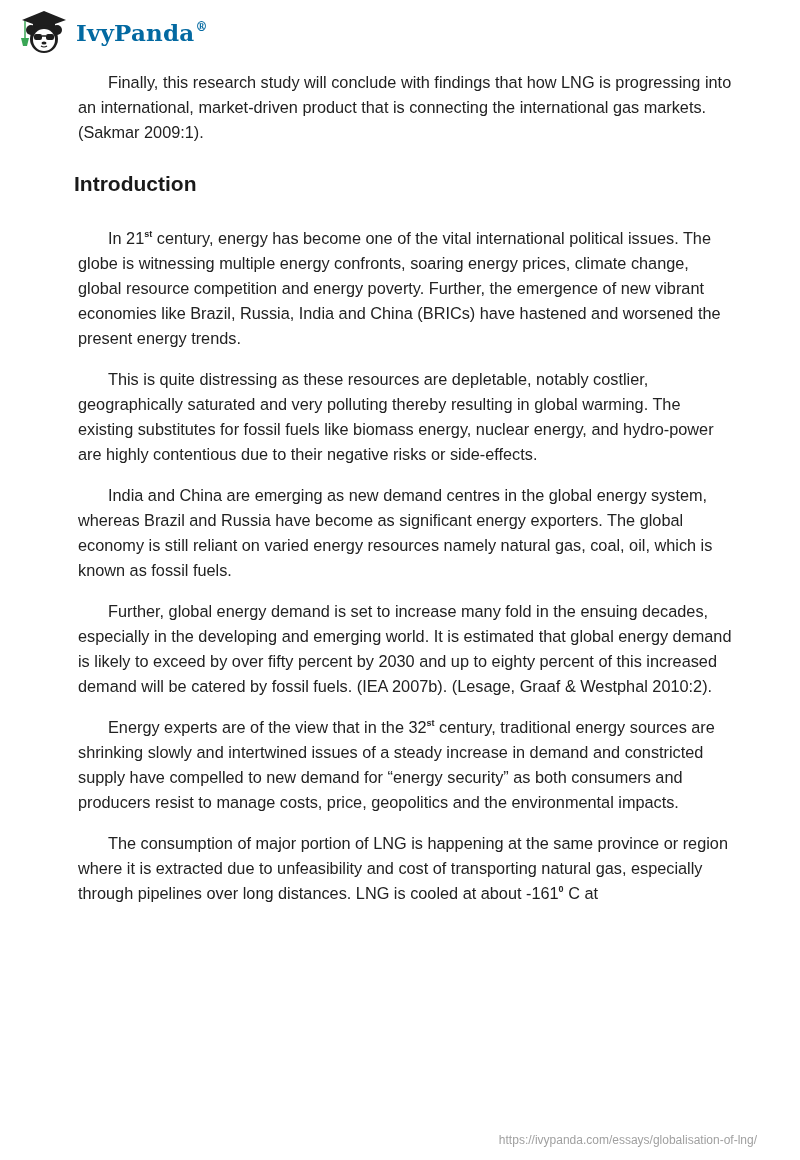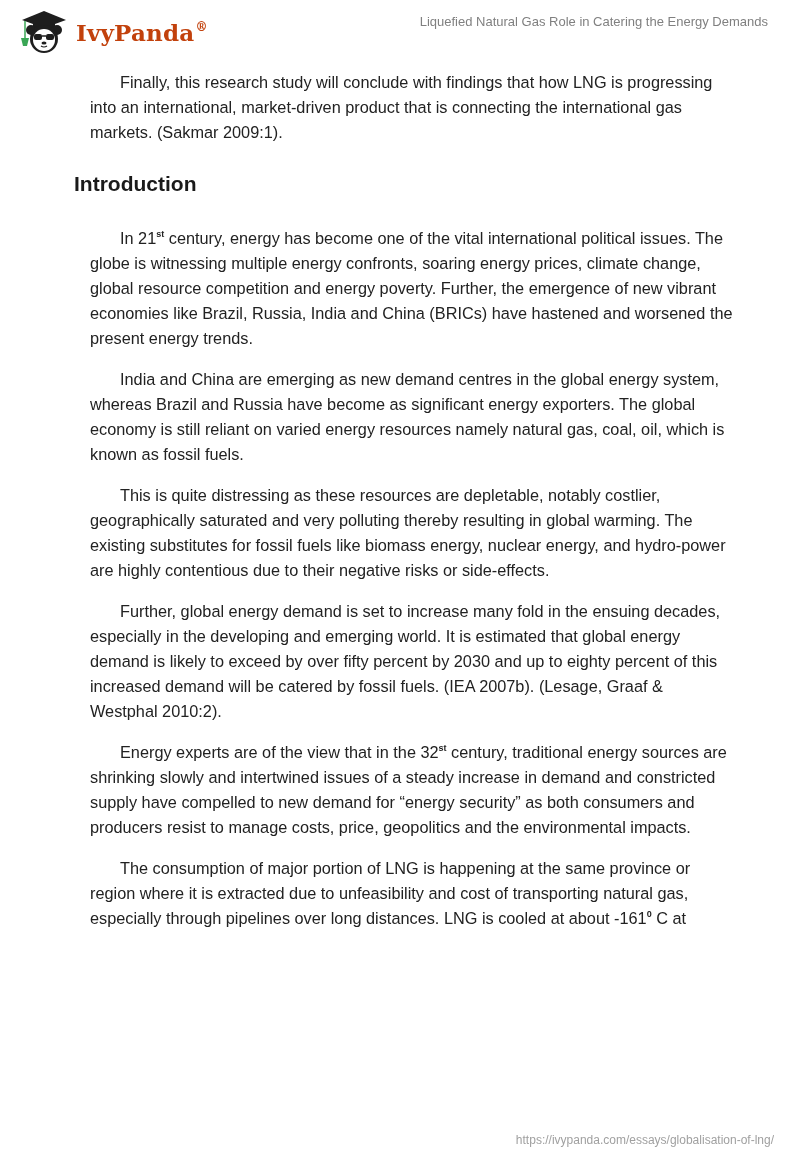--- a/index.html
+++ b/index.html
@@ -2,28 +2,28 @@
 <html><head>
 <meta charset="utf-8">
 <style>
   html, body { margin: 0; padding: 0; background: #ffffff; }
   body { width: 800px; height: 1160px; position: relative; overflow: hidden;
          font-family: "Liberation Sans", sans-serif; color: #222222; }
   .header { position: absolute; left: 0; top: 0; width: 800px; height: 60px; }
   .logo { position: absolute; left: 16px; top: 8px; display: flex; align-items: center; }
   .logo svg { width: 56px; height: 48px; }
   .brand { font-family: "DejaVu Serif", serif; font-weight: bold; font-size: 23px;
-           color: #c2410c; margin-left: 4px; letter-spacing: 0.2px; }
+           color: #0369a1; margin-left: 4px; letter-spacing: 0.2px; }
   .brand sup { font-size: 12px; vertical-align: 10px; margin-left: 1px; }
   .doc-title { position: absolute; right: 32px; top: 14px; font-size: 13px; color: #808080; }
   .content { position: absolute; left: 74px; top: 70px; width: 660px; }
-  p { margin: 0 0 16px 16px; font-size: 16.3px; line-height: 25px; text-indent: 30px; color: #222; }
+  p { margin: 0 0 16px 4px; font-size: 16.3px; line-height: 25px; text-indent: 30px; color: #222; }
   p sup { font-size: 9px; line-height: 0; vertical-align: 7px; font-weight: bold; }
   h2 { font-size: 21px; font-weight: bold; margin: 22px 0 25px 0; color: #1a1a1a; line-height: 34px; }
-  .footer-url { position: absolute; right: 26px; top: 1133px; font-size: 12px; color: #a0a0a0; }
+  .footer-url { position: absolute; right: 43px; top: 1133px; font-size: 12px; color: #a0a0a0; }
 </style>
 </head>
 <body>
 
 <div class="header">
   <div class="logo">
     <svg viewBox="0 0 56 48">
 
       <polygon points="6,12 28,3 50,12 28,20" fill="#1e1e1e"></polygon>
       <rect x="17" y="13" width="22" height="7" fill="#1e1e1e"></rect>
@@ -39,28 +39,27 @@
 
       <rect x="18" y="26" width="8" height="6" rx="2" fill="#1e1e1e"></rect>
       <rect x="30" y="26" width="8" height="6" rx="2" fill="#1e1e1e"></rect>
       <line x1="26" y1="28" x2="30" y2="28" stroke="#1e1e1e" stroke-width="1.5"></line>
 
       <ellipse cx="28" cy="35" rx="2.5" ry="1.6" fill="#1e1e1e"></ellipse>
       <path d="M25,38 Q28,40 31,38" stroke="#1e1e1e" stroke-width="1.2" fill="none"></path>
     </svg>
     <span class="brand"><span>IvyPanda</span><sup>®</sup></span>
   </div>
-  <div class="doc-title">Liquefied Natural Gas Role in Catering the Energy Demands</div>
 </div>
 
 <div class="content">
   <p>Finally, this research study will conclude with findings that how LNG is progressing into an international, market-driven product that is connecting the international gas markets. (Sakmar 2009:1).</p>
   <h2>Introduction</h2>
 
   <p><span>In 21</span><sup>st</sup><span> century, energy has become one of the vital international political issues. The globe is witnessing multiple energy confronts, soaring energy prices, climate change, global resource competition and energy poverty. Further, the emergence of new vibrant economies like Brazil, Russia, India and China (BRICs) have hastened and worsened the present energy trends.</span></p>
+  <p>This is quite distressing as these resources are depletable, notably costlier, geographically saturated and very polluting thereby resulting in global warming. The existing substitutes for fossil fuels like biomass energy, nuclear energy, and hydro-power are highly contentious due to their negative risks or side-effects.</p>
   <p>India and China are emerging as new demand centres in the global energy system, whereas Brazil and Russia have become as significant energy exporters. The global economy is still reliant on varied energy resources namely natural gas, coal, oil, which is known as fossil fuels.</p>
-  <p>This is quite distressing as these resources are depletable, notably costlier, geographically saturated and very polluting thereby resulting in global warming. The existing substitutes for fossil fuels like biomass energy, nuclear energy, and hydro-power are highly contentious due to their negative risks or side-effects.</p>
   <p>Further, global energy demand is set to increase many fold in the ensuing decades, especially in the developing and emerging world. It is estimated that global energy demand is likely to exceed by over fifty percent by 2030 and up to eighty percent of this increased demand will be catered by fossil fuels. (IEA 2007b). (Lesage, Graaf &amp; Westphal 2010:2).</p>
   <p><span>Energy experts are of the view that in the 32</span><sup>st</sup><span> century, traditional energy sources are shrinking slowly and intertwined issues of a steady increase in demand and constricted supply have compelled to new demand for “energy security” as both consumers and producers resist to manage costs, price, geopolitics and the environmental impacts.</span></p>
   <p><span>The consumption of major portion of LNG is happening at the same province or region where it is extracted due to unfeasibility and cost of transporting natural gas, especially through pipelines over long distances. LNG is cooled at about -161</span><sup>0</sup><span> C at</span></p>
 </div>
 
 <div class="footer-url">https://ivypanda.com/essays/globalisation-of-lng/</div>
 
 </body></html>

